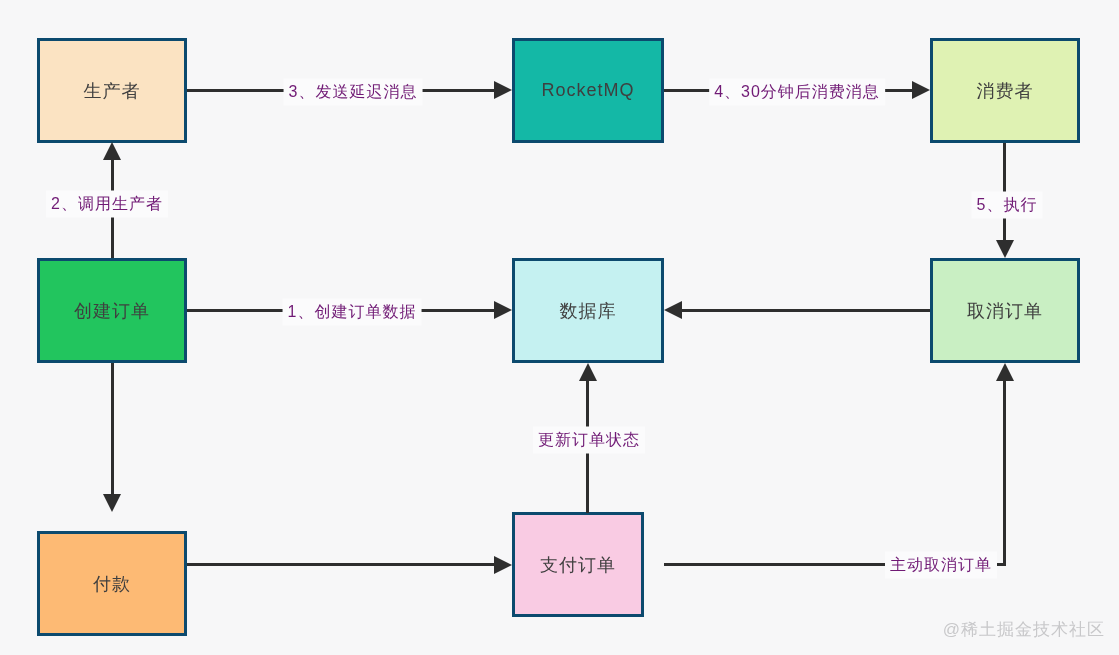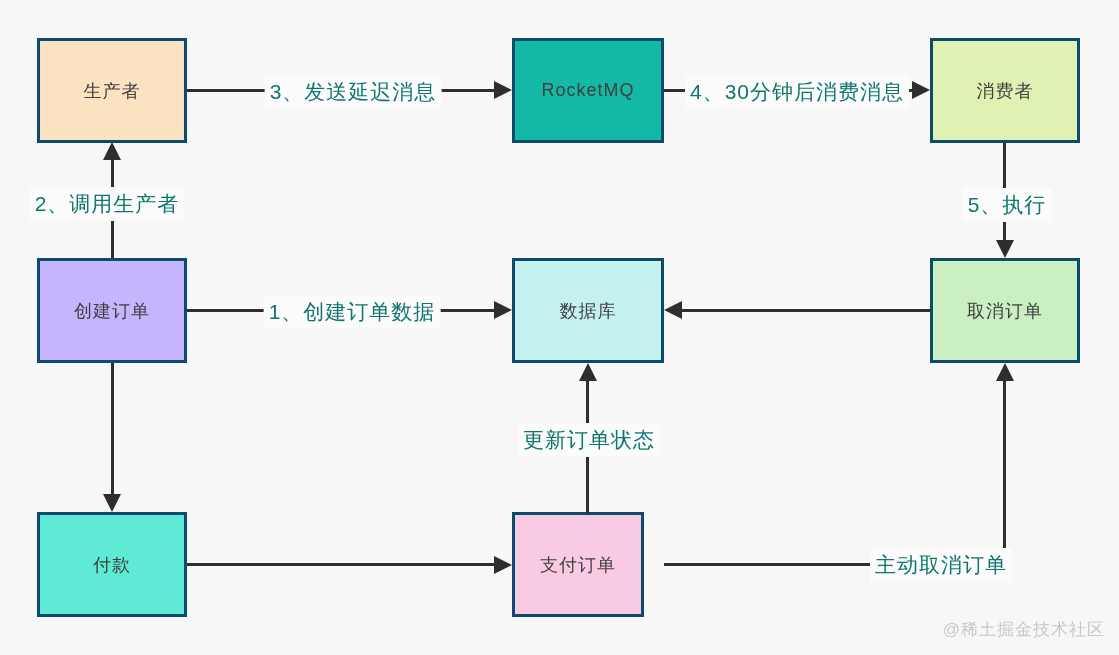--- a/index.html
+++ b/index.html
@@ -75,22 +75,22 @@
   .a7  { left: 103px; top: 494px; }
   .a8  { left: 494px; top: 556px; }
   .a9  { left: 579px; top: 363px; }
   .a10 { left: 996px; top: 363px; }
 
   
   .edge-label {
     position: absolute;
     transform: translate(-50%, -50%);
     white-space: nowrap;
-    font-size: 21px;
-    color: #0f766e;
+    font-size: 16px;
+    color: #701a75;
     background: #fbfbfc;
     padding: 3px 5px;
     letter-spacing: 1px;
   }
   .lab1  { left: 353px;  top: 92px;  }
   .lab2  { left: 797px;  top: 92px;  }
   .lab3  { left: 107px;  top: 204px; }
   .lab4  { left: 1007px; top: 205px; }
   .lab5  { left: 352px;  top: 312px; }
   .lab9  { left: 589px;  top: 440px; }
@@ -114,30 +114,30 @@
 
   <div class="node n-producer" style="background: rgb(251, 227, 194);">
     <span>生产者</span>
   </div>
   <div class="node n-rocketmq" style="background: #14b8a6;">
     <span>RocketMQ</span>
   </div>
   <div class="node n-consumer" style="background: rgb(223, 242, 179);">
     <span>消费者</span>
   </div>
-  <div class="node n-create-order" style="background: #c4b5fd;">
+  <div class="node n-create-order" style="background: #22c55e;">
     <span>创建订单</span>
   </div>
   <div class="node n-database" style="background: rgb(197, 241, 241);">
     <span>数据库</span>
   </div>
   <div class="node n-cancel-order" style="background: rgb(201, 239, 195);">
     <span>取消订单</span>
   </div>
-  <div class="node n-payment" style="background: #5eead4;">
+  <div class="node n-payment" style="background: #fdba74; margin-top: 19px;">
     <span>付款</span>
   </div>
   <div class="node n-pay-order" style="background: rgb(249, 203, 227);">
     <span>支付订单</span>
   </div>
 
   <div class="line l1"></div>
   <div class="line l2"></div>
   <div class="line l3"></div>
   <div class="line l4"></div>

